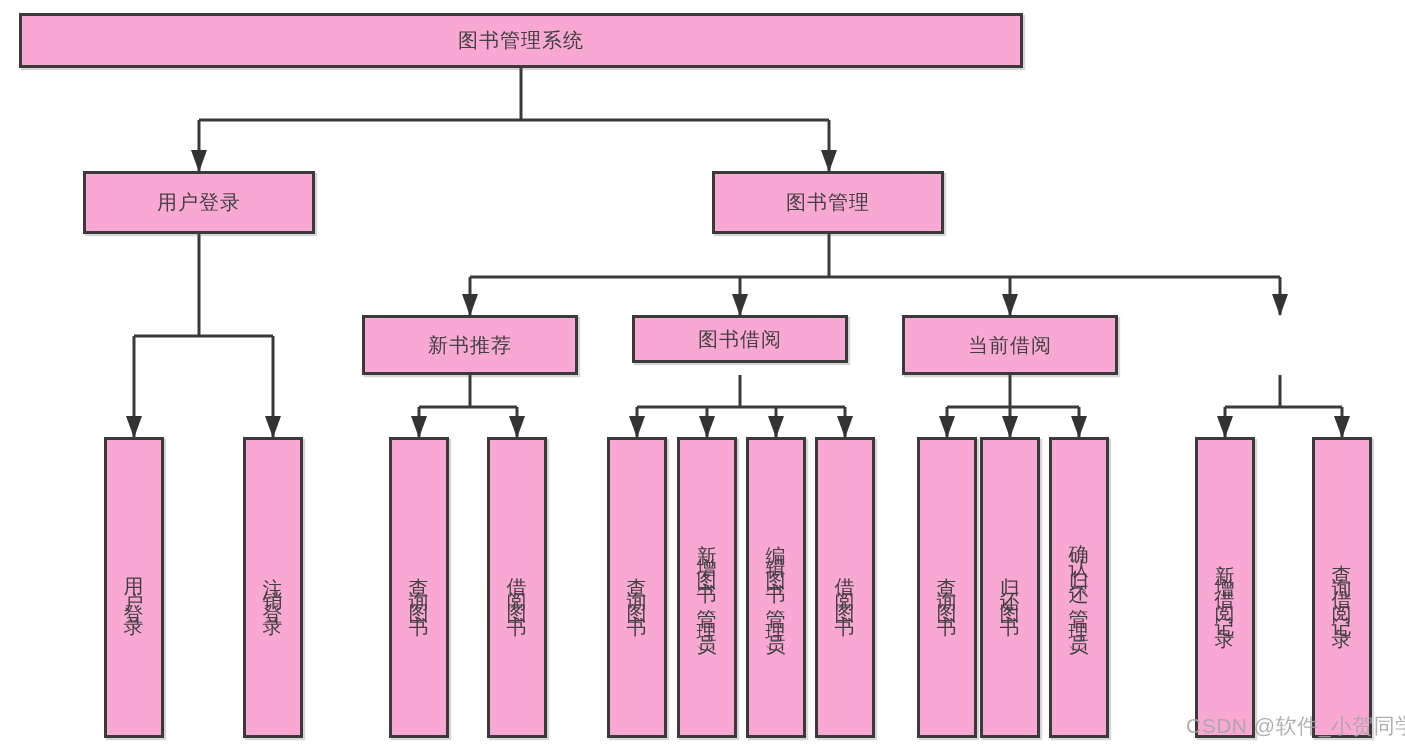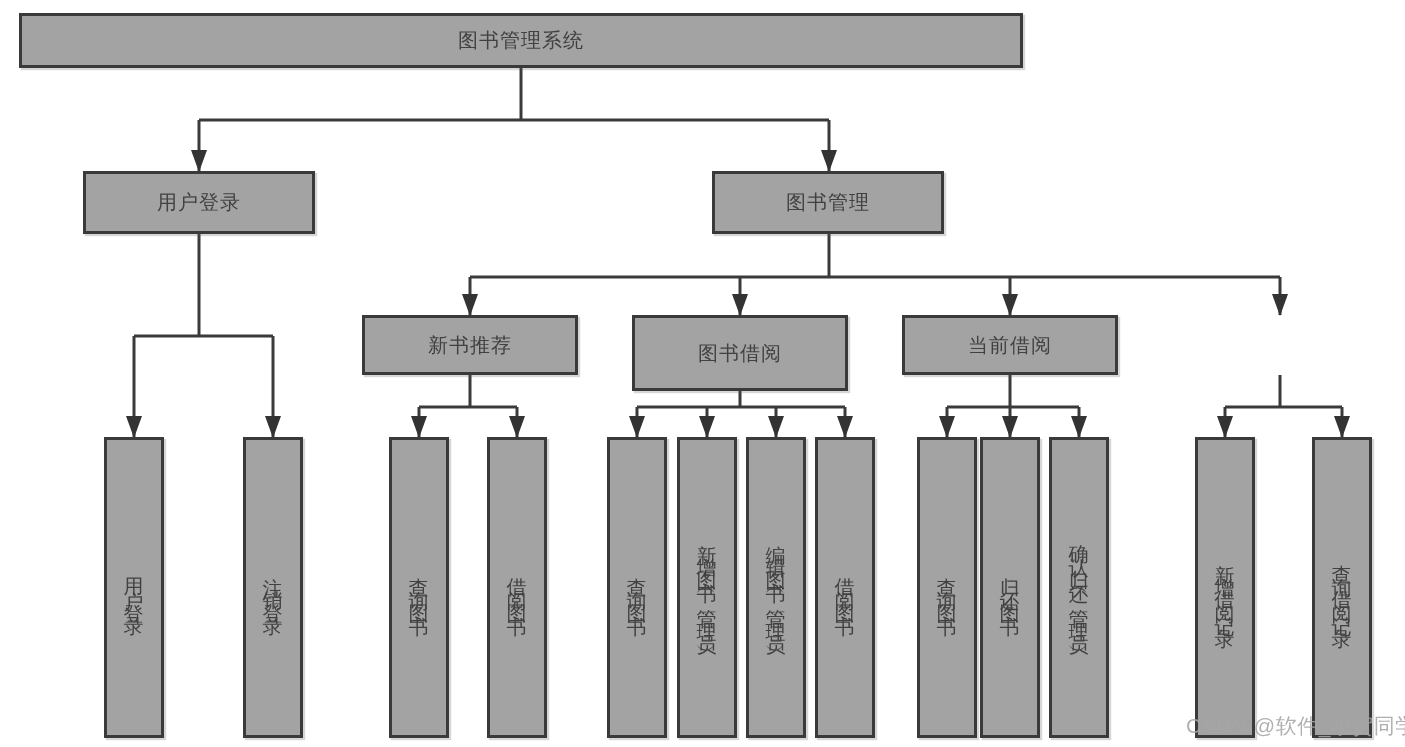--- a/index.html
+++ b/index.html
@@ -3,21 +3,21 @@
 <meta charset="utf-8">
 <style>
   html,body{margin:0;padding:0;}
   body{
     width:1405px;height:747px;position:relative;background:#ffffff;
     font-family:"Liberation Sans", sans-serif;overflow:hidden;
   }
   .stage{position:absolute;left:0;top:0;width:1405px;height:747px;}
   svg.connectors{position:absolute;left:0;top:0;z-index:1;}
   .node{
-    position:absolute;background:#a3a3a3;border:3px solid #3a3a3a;
+    position:absolute;background:#f9a8d4;border:3px solid #3a3a3a;
     box-sizing:border-box;display:flex;align-items:center;justify-content:center;
     color:#414141;z-index:2;box-shadow:2px 2px 1px rgba(90,90,90,0.25);
   }
   .node-h{font-size:20px;letter-spacing:1px;font-weight:400;}
   .node-v span{
     writing-mode:vertical-rl;text-orientation:mixed;
     font-size:20px;line-height:1;letter-spacing:13px;font-weight:400;
     white-space:nowrap;
   }
   .watermark{
@@ -80,21 +80,21 @@
       <path d="M1342 407 V437" marker-end="url(#arw)"></path>
     </g>
   </svg>
 
   <div class="node node-h" style="left:19px;top:13px;width:1004px;height:55px;">图书管理系统</div>
 
   <div class="node node-h" style="left:83px;top:171px;width:232px;height:63px;">用户登录</div>
   <div class="node node-h" style="left:712px;top:171px;width:232px;height:63px;">图书管理</div>
 
   <div class="node node-h" style="left:362px;top:315px;width:216px;height:60px;text-align:center;">新书推荐</div>
-  <div class="node node-h" style="left:632px;top:315px;width:216px;height:76px;">图书借阅</div>
+  <div class="node node-h" style="left:632px;top:315px;width:216px;height:48px;">图书借阅</div>
   <div class="node node-h" style="left:902px;top:315px;width:216px;height:60px;text-align:center;">当前借阅</div>
 
   <div class="node node-v" style="left:104px;top:437px;width:60px;height:301px;">
     <span>用户登录</span>
   </div>
   <div class="node node-v" style="left:243px;top:437px;width:60px;height:301px;">
     <span>注销登录</span>
   </div>
 
   <div class="node node-v" style="left:389px;top:437px;width:60px;height:301px;">

